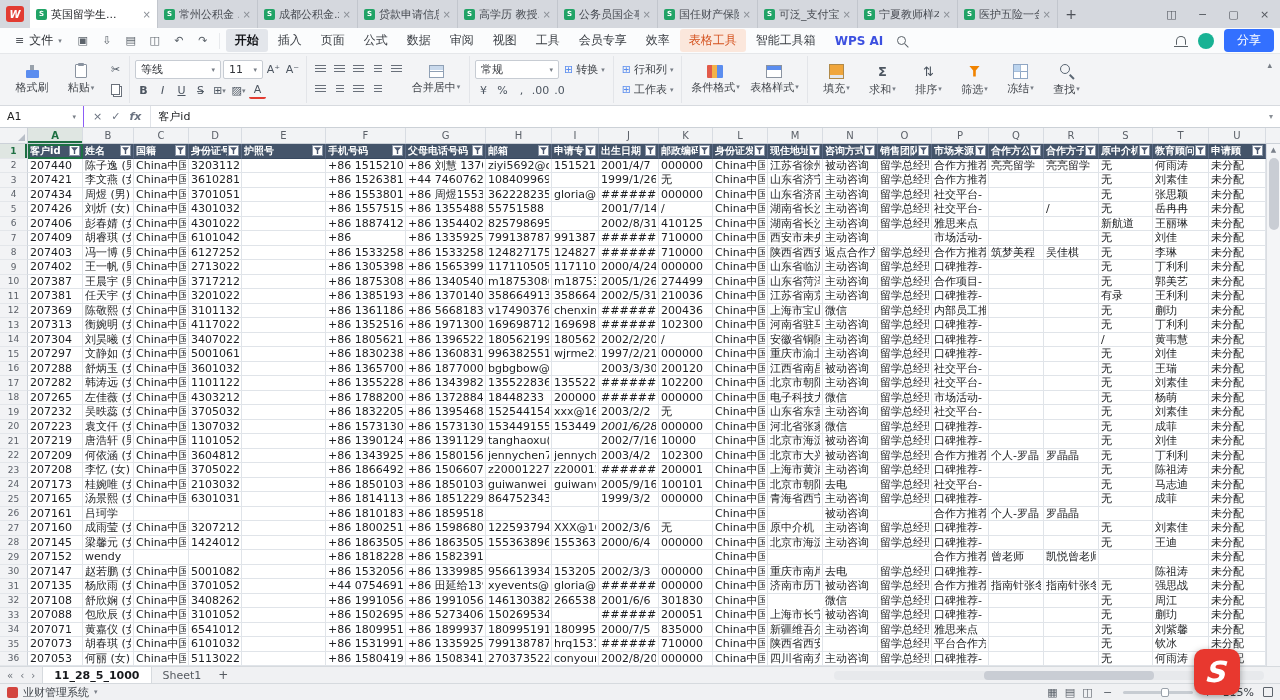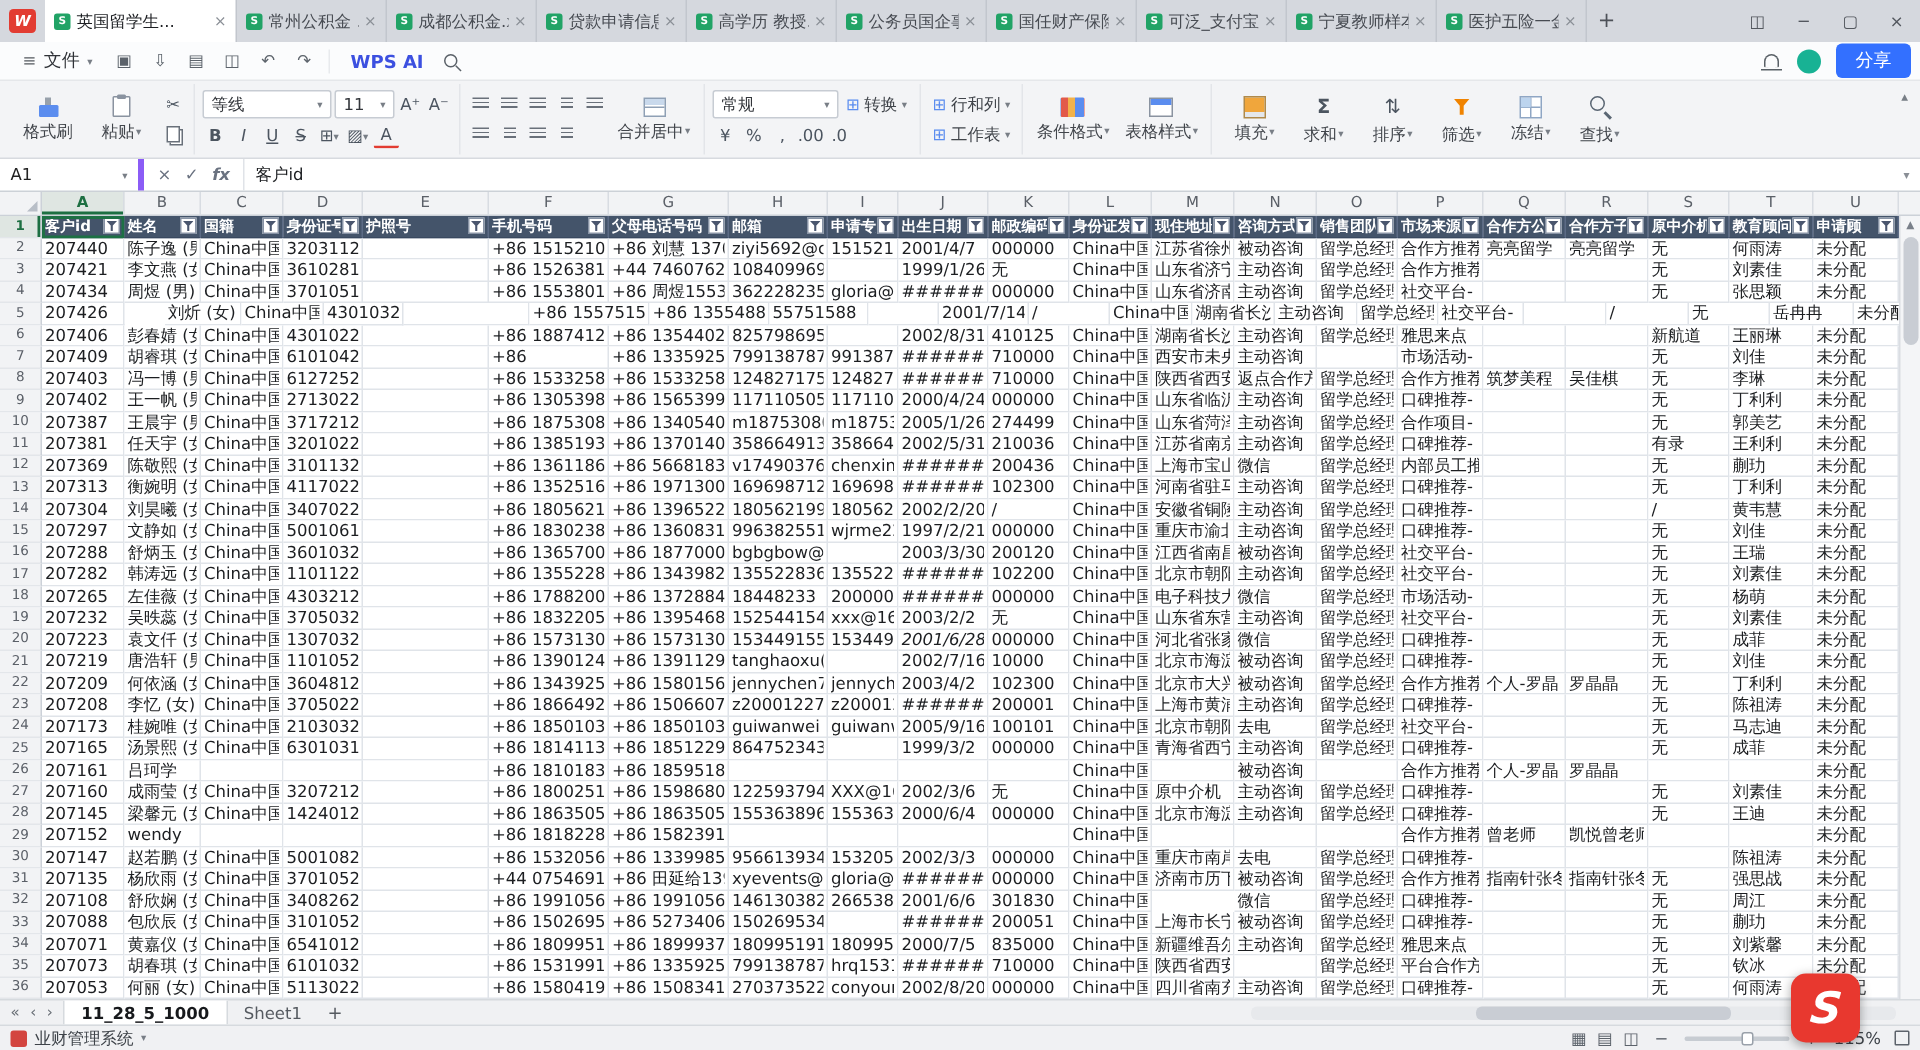--- a/index.html
+++ b/index.html
@@ -68,21 +68,21 @@
   .ticon-filter-icon .fun{width:11px;height:11px;background:#f08300;clip-path:polygon(0 0,100% 0,62% 45%,62% 100%,38% 100%,38% 45%)}
   .ticon-freeze-icon{width:15px;height:15px;border:1px solid #8fa6c4;background:linear-gradient(#bcd4ee,#bcd4ee) 0 0/50% 50% no-repeat,linear-gradient(#8fa6c4,#8fa6c4) 0 50%/100% 1px no-repeat,linear-gradient(#8fa6c4,#8fa6c4) 50% 0/1px 100% no-repeat,#fff}
   .ticon-find-icon:before{content:"";width:8px;height:8px;border:1.5px solid #5a6673;border-radius:50%;position:absolute;top:1px;left:2px}
   .ticon-find-icon:after{content:"";width:6px;height:1.5px;background:#5a6673;position:absolute;bottom:2px;right:0;transform:rotate(45deg)}
   .wbtn{display:flex;align-items:center;gap:3px;font-size:11px;color:#41454b;padding:1px 3px;white-space:nowrap}
   .wbtn .gi{font-size:11px;color:#5b8def}
   .collapse{margin-left:auto;display:flex;align-items:flex-start;padding:4px;color:#787e86;font-size:9px}
 
   
   .fbar{flex:0 0 22px;background:#fff;border-bottom:1px solid #ccd1d7;display:flex;align-items:stretch}
-  .namebox{width:96px;display:flex;align-items:center;justify-content:space-between;padding:0 7px;border-right:4px solid #8b5cf6;font-size:11px;color:#222}
+  .namebox{width:84px;display:flex;align-items:center;justify-content:space-between;padding:0 7px;border-right:1px solid #8b5cf6;font-size:11px;color:#222}
   .fbtns{display:flex;align-items:center;gap:9px;padding:0 9px;border-right:1px solid #e0e3e8;color:#6a7280;font-size:11px}
   .fbtns .fxi{font-style:italic;font-weight:bold}
   .fvalue{flex:1 1 auto;display:flex;align-items:center;padding:0 7px;font-size:11px;color:#1c1e21}
   .fcollapse{width:18px;display:flex;align-items:center;justify-content:center;color:#8a8f96;font-size:8px}
 
   
   .sheet{flex:1 1 auto;position:relative;background:#fff;overflow:hidden;display:flex;flex-direction:column}
   .colhead{flex:0 0 16px;height:16px;display:flex;background:#f2f3f5;border-bottom:1px solid #ccd1d8}
   .corner{width:28px;flex:0 0 28px;border-right:1px solid #ccd1d8;position:relative;background:#f2f3f5}
   .corner:after{content:"";position:absolute;right:2px;bottom:2px;border-left:7px solid transparent;border-bottom:7px solid #b8bec7}
@@ -206,20 +206,34 @@
       <span class="caret">▾</span>
     </div>
     <div class="qicons">
         <span class="qi">▣</span>
         <span class="qi">⇩</span>
         <span class="qi">▤</span>
         <span class="qi">◫</span>
         <span class="qi">↶</span>
         <span class="qi">↷</span>
       </div>
+    <div class="menu-items">
+        <div class="mi active">开始</div>
+        <div class="mi">插入</div>
+        <div class="mi">页面</div>
+        <div class="mi">公式</div>
+        <div class="mi">数据</div>
+        <div class="mi">审阅</div>
+        <div class="mi">视图</div>
+        <div class="mi">工具</div>
+        <div class="mi">会员专享</div>
+        <div class="mi">效率</div>
+        <div class="mi context">表格工具</div>
+        <div class="mi">智能工具箱</div>
+      </div>
     <div class="wpsai">WPS AI</div>
     <span class="mag"></span>
     <div class="mb-spacer"></div>
     <span class="bell"></span>
     <span class="avatar"></span>
     <div class="share-btn">
       <span>分享</span>
     </div>
   </div>
 
@@ -787,21 +801,21 @@
           </div>
           <div class="gcell" style="flex: 0 0 57px;">
             <span class="t">未分配</span>
           </div>
         </div>
         <div class="grow">
           <div class="rnum">5</div>
           <div class="gcell" style="flex: 0 0 55px;">
             <span class="t">207426</span>
           </div>
-          <div class="gcell" style="flex: 0 0 51px; margin-left: 27px;">
+          <div class="gcell" style="flex: 0 0 51px;">
             <span class="t">刘炘 (女)</span>
           </div>
           <div class="gcell" style="flex: 0 0 55px;">
             <span class="t">China中国</span>
           </div>
           <div class="gcell" style="flex: 0 0 53px; overflow: visible; z-index: 2;">
             <span class="t" style="width: 132px;">430103200107142529</span>
           </div>
           <div class="gcell" style="flex: 0 0 84px;">
             <span class="t"></span>

